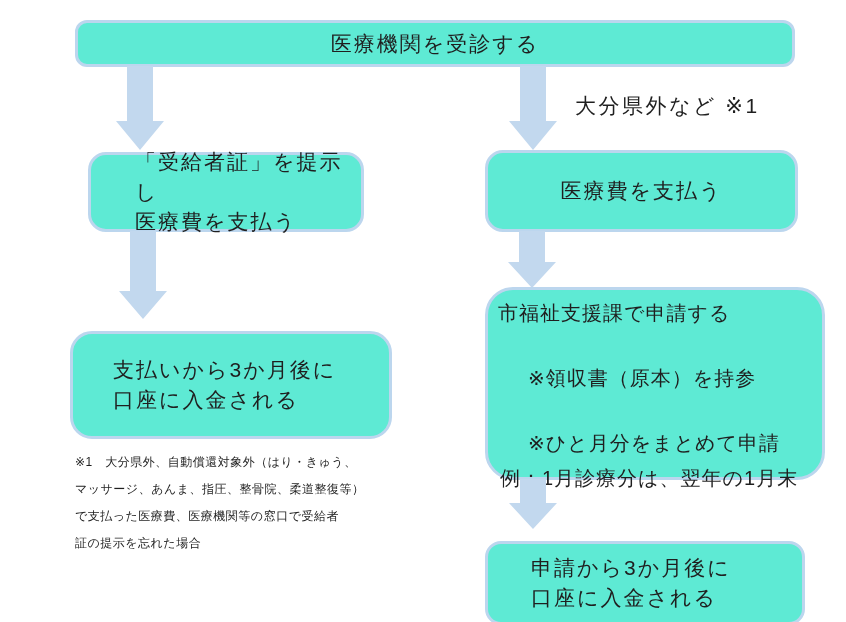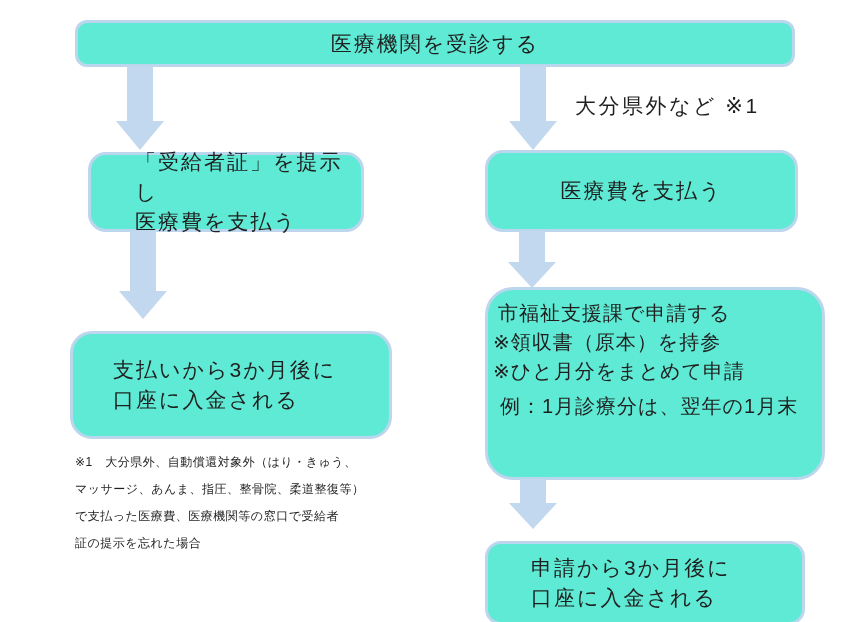--- a/index.html
+++ b/index.html
@@ -24,21 +24,21 @@
   }
   .center-text{width:100%;text-align:center;}
   .arrow{position:absolute;}
   .arrow polygon{fill:var(--arrow);}
   .branch-label{
     position:absolute;font-size:21px;letter-spacing:2.5px;line-height:30px;white-space:pre;
   }
   
   .apply-line{font-size:20px;letter-spacing:1px;line-height:29px;white-space:pre;}
   .apply-title{padding-left:10px;}
-  .apply-note{padding-left:5px;}
+  .apply-note{padding-left:40px;margin-top:36px;}
   .apply-example{padding-left:12px;}
   .apply-example.first{margin-top:6px;}
   .footnote{
     position:absolute;left:75px;top:449px;width:400px;
     font-size:12px;letter-spacing:0.5px;line-height:27px;
     white-space:pre-line;
   }
 </style>
 </head>
 <body>

